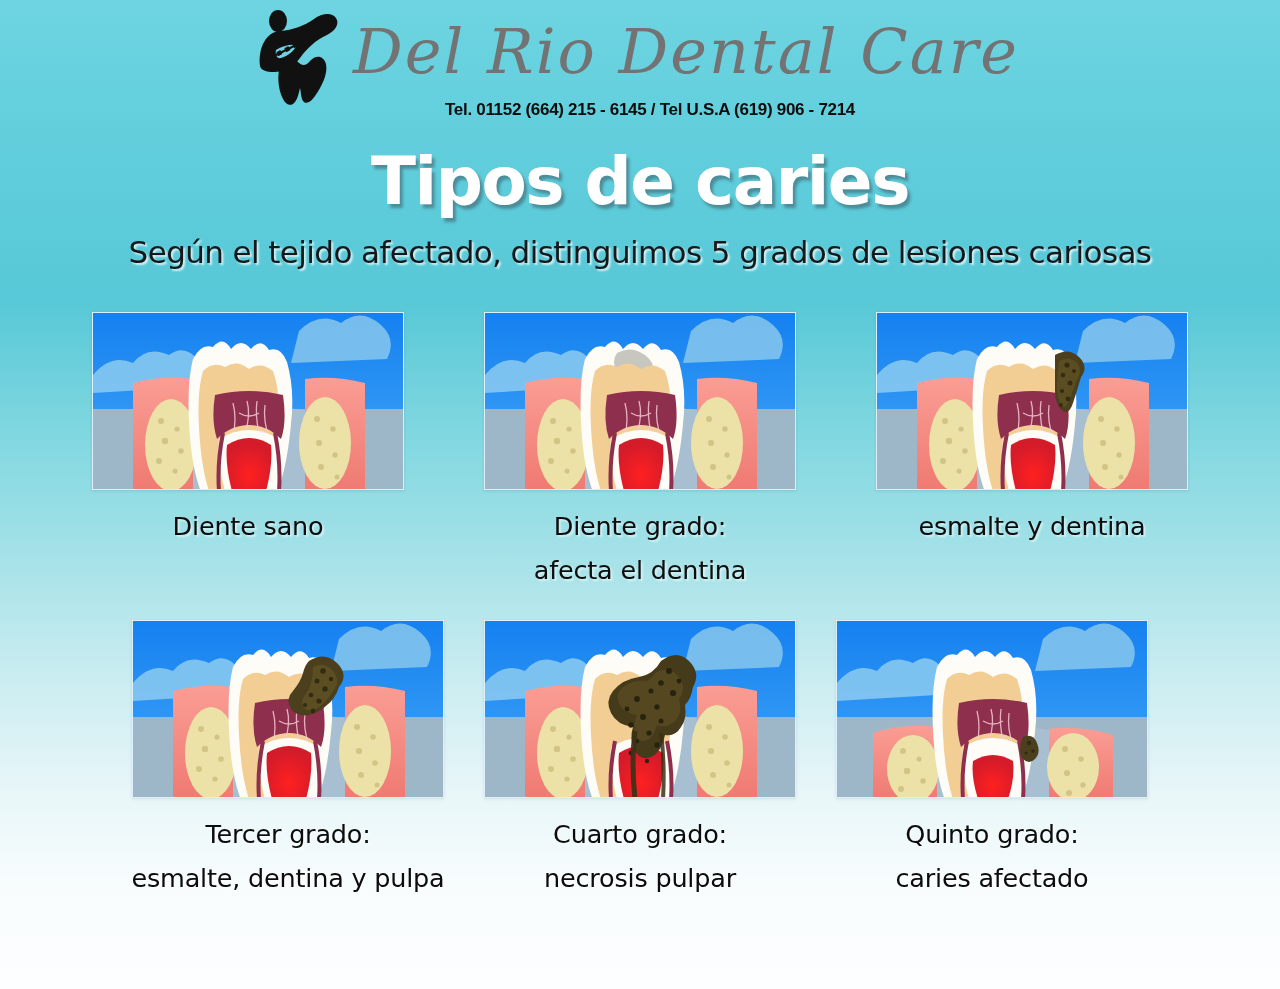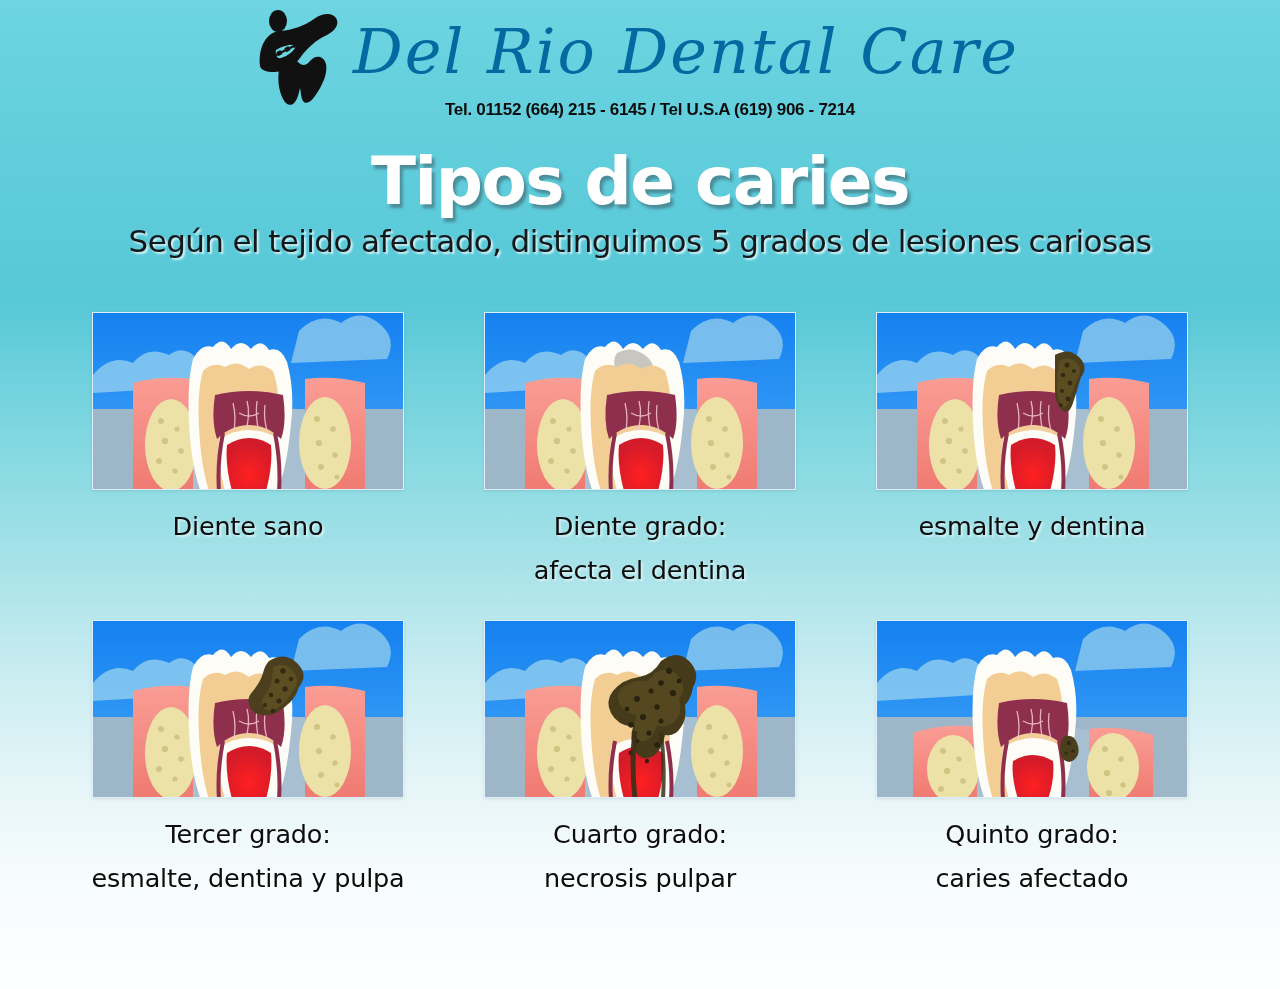--- a/index.html
+++ b/index.html
@@ -42,21 +42,21 @@
     position:absolute;
     left:336px;
     top:12px;
     width:700px;
     text-align:center;
     font-family:"DejaVu Serif", serif;
     font-style:italic;
     font-size:62px;
     line-height:80px;
     letter-spacing:2px;
-    color:#0369a1;
+    color:#737373;
     white-space:nowrap;
   }
 
   .brand-phone {
     position:absolute;
     left:300px;
     top:100px;
     width:700px;
     text-align:center;
     font-family:"Liberation Sans", sans-serif;
@@ -78,21 +78,21 @@
     font-weight:bold;
     font-size:66px;
     line-height:80px;
     letter-spacing:-1.5px;
     color:#ffffff;
     text-shadow: 3px 4px 3px rgba(60,90,100,0.55);
   }
 
   .subtitle {
     position:absolute;
-    top:83px; left:0; width:1280px;
+    top:94px; left:0; width:1280px;
     text-align:center;
     font-family:"DejaVu Sans", sans-serif;
     font-weight:normal;
     font-size:31px;
     line-height:40px;
     letter-spacing:-0.6px;
     color:#14181a;
     text-shadow: 2px 2px 2px rgba(255,255,255,0.75);
     white-space:nowrap;
   }
@@ -103,21 +103,21 @@
     width:1280px;
     padding:0 0;
   }
   .grid-row {
     display:flex;
     justify-content:center;
     align-items:flex-start;
     gap:80px;
   }
   .row-1 { margin-top:12px; }
-  .row-2 { margin-top:28px; }
+  .row-2 { margin-top:28px;gap:40px; }
 
   .cell { width:312px; display:flex; flex-direction:column; align-items:center; }
 
   .panel {
     width:312px;
     height:178px;
     border:1px solid rgba(255,255,255,0.85);
     overflow:hidden;
     position:relative;
     background:#1b8ef2;

